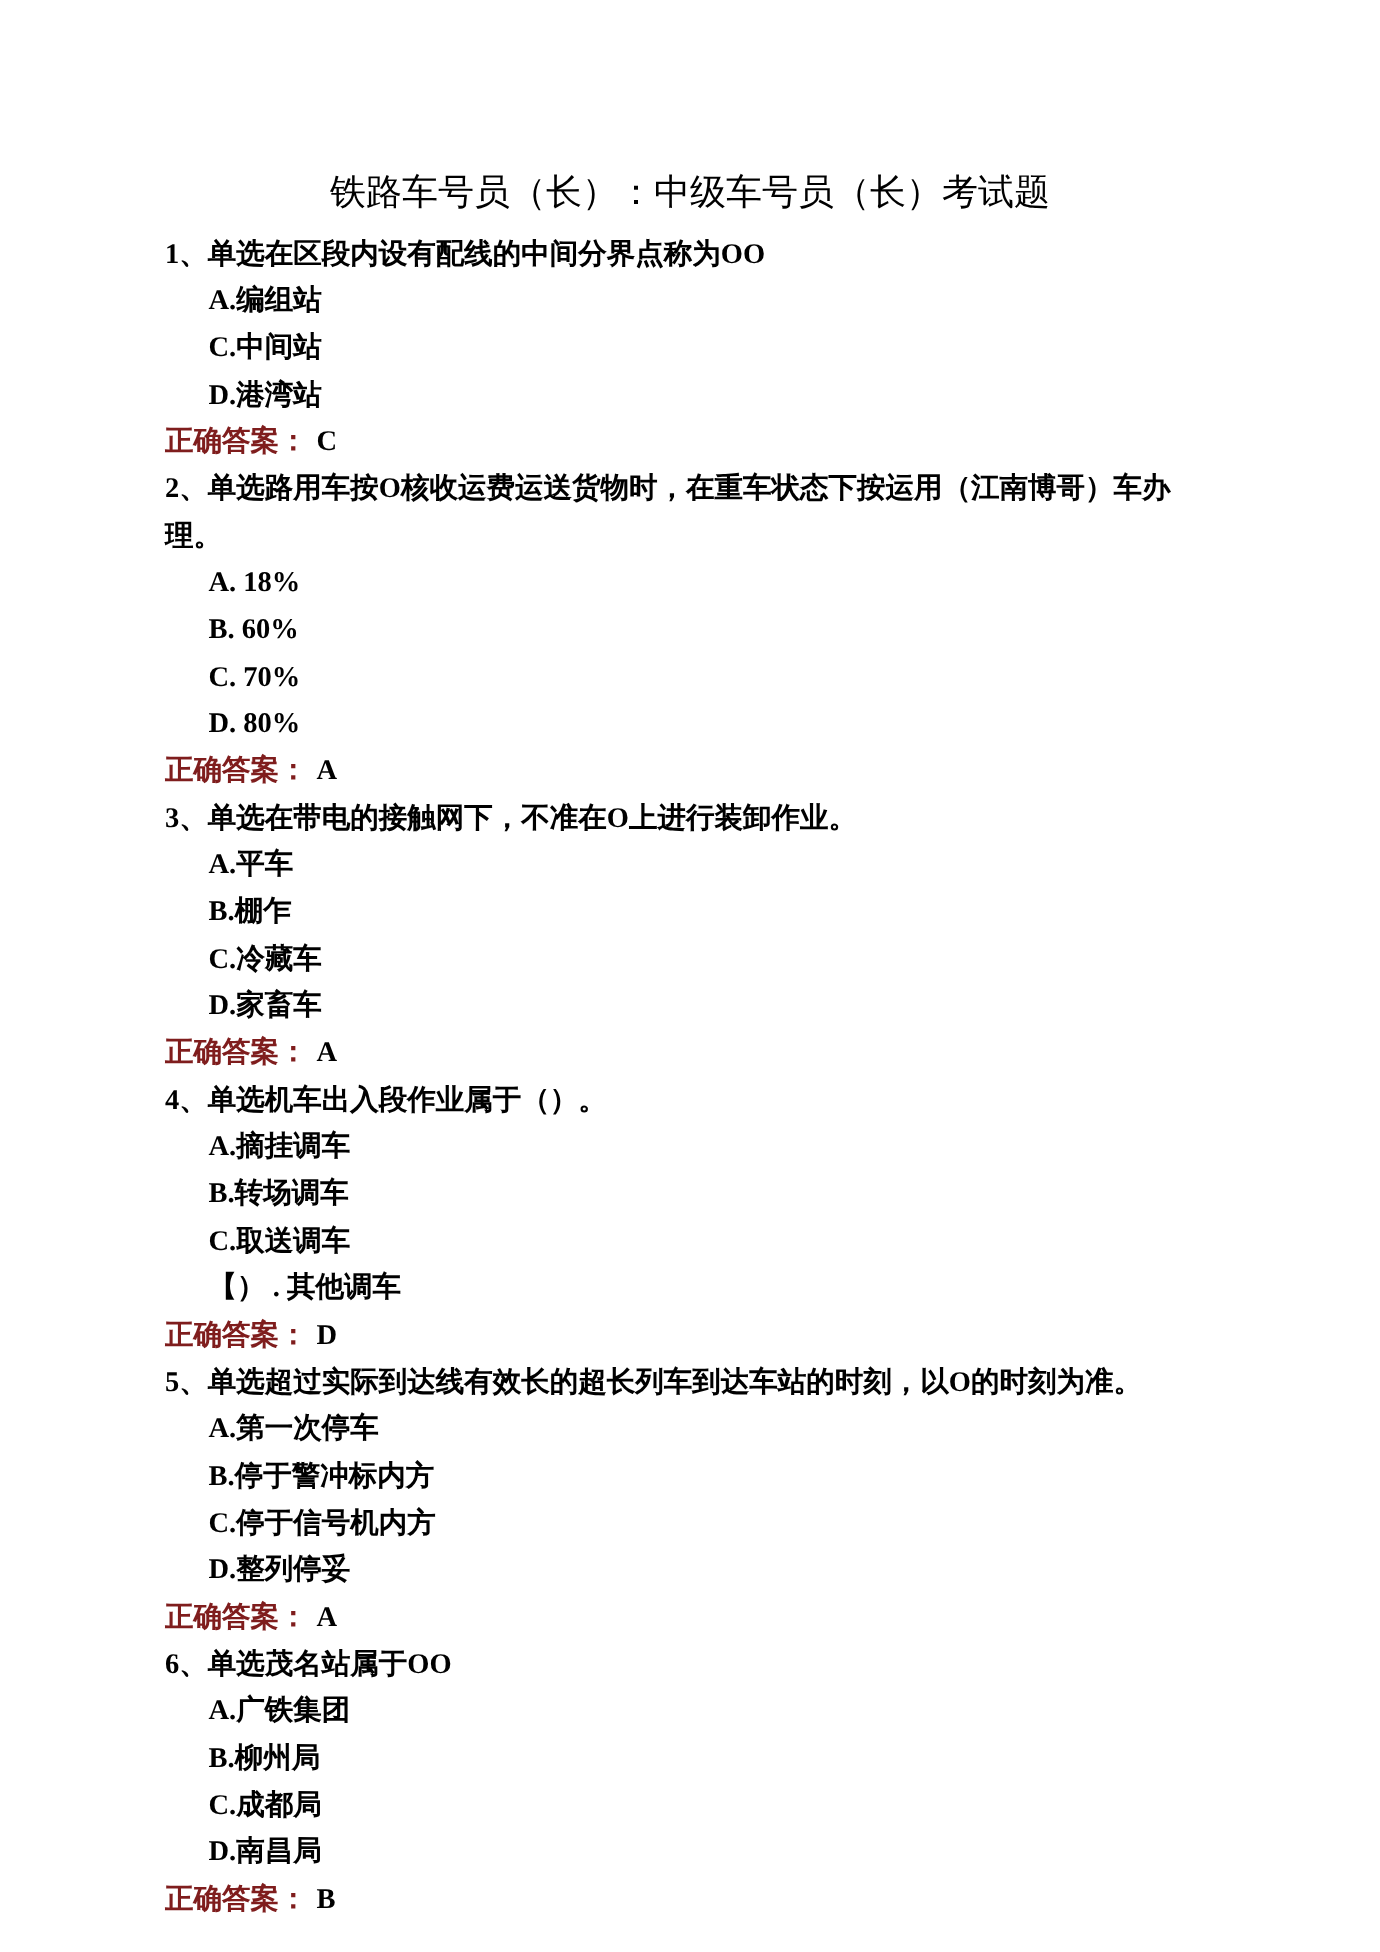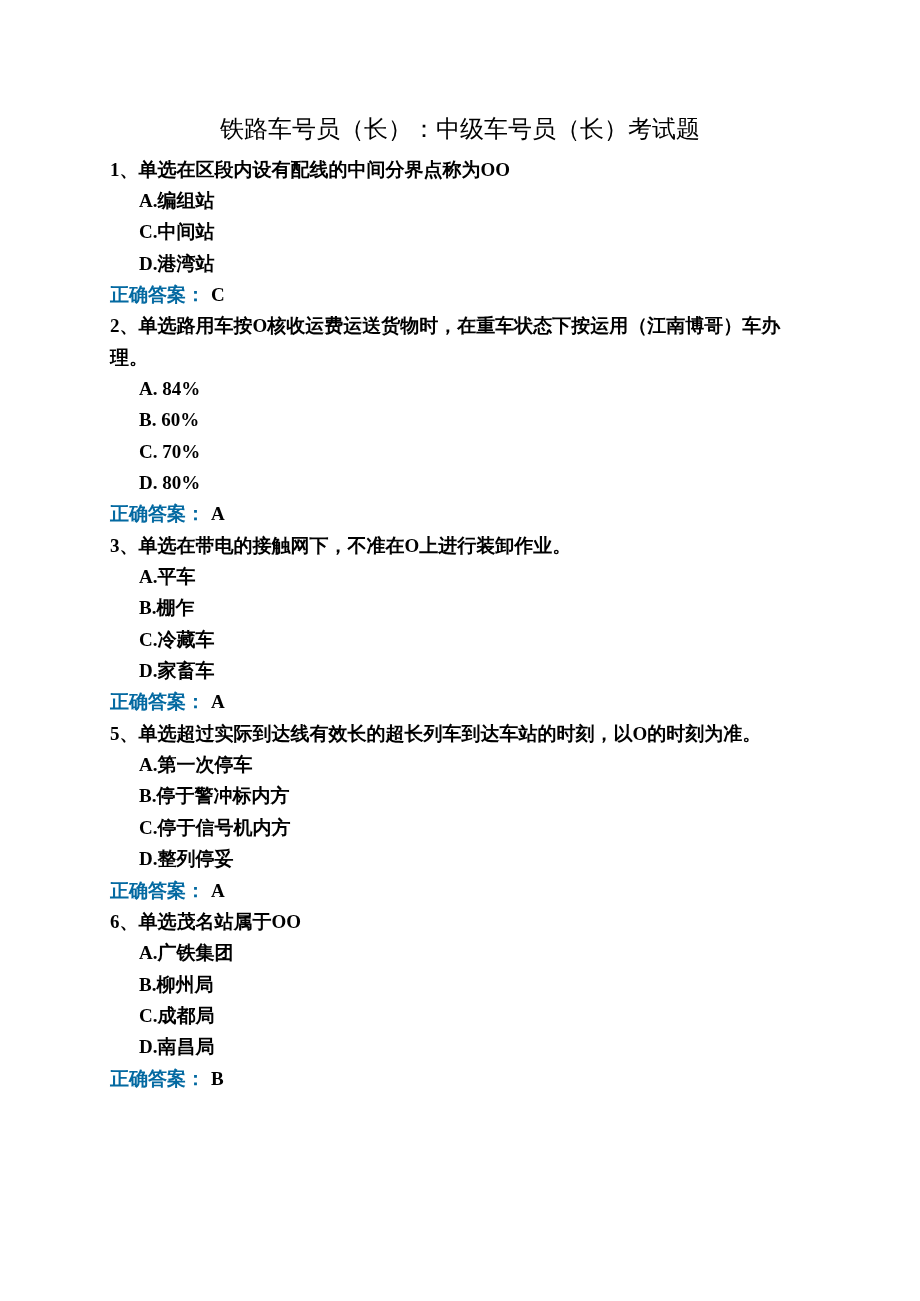--- a/index.html
+++ b/index.html
@@ -25,21 +25,21 @@
     font-weight: bold;
   }
   .opt {
     font-weight: bold;
     margin-left: 29px;
   }
   .answer {
     font-weight: bold;
   }
   .answer .label {
-    color: #0369a1;
+    color: #7f1d1d;
     margin-top: 39px;
   }
   .answer .val {
     color: #000;
     margin-left: 6px;
   }
 </style>
 </head>
 <body>
 
@@ -49,36 +49,44 @@
   <div>
     <div class="q-line"><span>1</span><span>、单选在区段内设有配线的中间分界点称为OO</span></div>
     <div class="opt">A.编组站</div>
     <div class="opt">C.中间站</div>
     <div class="opt">D.港湾站</div>
     <div class="answer"><span class="label">正确答案：</span><span class="val">C</span></div>
   </div>
 
   <div>
     <div class="q-line"><span>2</span><span>、单选路用车按O核收运费运送货物时，在重车状态下按运用（江南博哥）车办理。</span></div>
-    <div class="opt">A.   84%</div>
+    <div class="opt">A.   18%</div>
     <div class="opt">B.   60%</div>
     <div class="opt">C.   70%</div>
     <div class="opt">D.   80%</div>
     <div class="answer"><span class="label">正确答案：</span><span class="val">A</span></div>
   </div>
 
   <div>
     <div class="q-line"><span>3</span><span>、单选在带电的接触网下，不准在O上进行装卸作业。</span></div>
     <div class="opt">A.平车</div>
     <div class="opt">B.棚乍</div>
     <div class="opt">C.冷藏车</div>
     <div class="opt">D.家畜车</div>
     <div class="answer"><span class="label">正确答案：</span><span class="val">A</span></div>
   </div>
 
+  <div>
+    <div class="q-line"><span>4</span><span>、单选机车出入段作业属于（）。</span></div>
+    <div class="opt">A.摘挂调车</div>
+    <div class="opt">B.转场调车</div>
+    <div class="opt">C.取送调车</div>
+    <div class="opt">【） . 其他调车</div>
+    <div class="answer"><span class="label">正确答案：</span><span class="val">D</span></div>
+  </div>
 
   <div>
     <div class="q-line"><span>5</span><span>、单选超过实际到达线有效长的超长列车到达车站的时刻，以O的时刻为准。</span></div>
     <div class="opt">A.第一次停车</div>
     <div class="opt">B.停于警冲标内方</div>
     <div class="opt">C.停于信号机内方</div>
     <div class="opt">D.整列停妥</div>
     <div class="answer"><span class="label">正确答案：</span><span class="val">A</span></div>
   </div>
 

